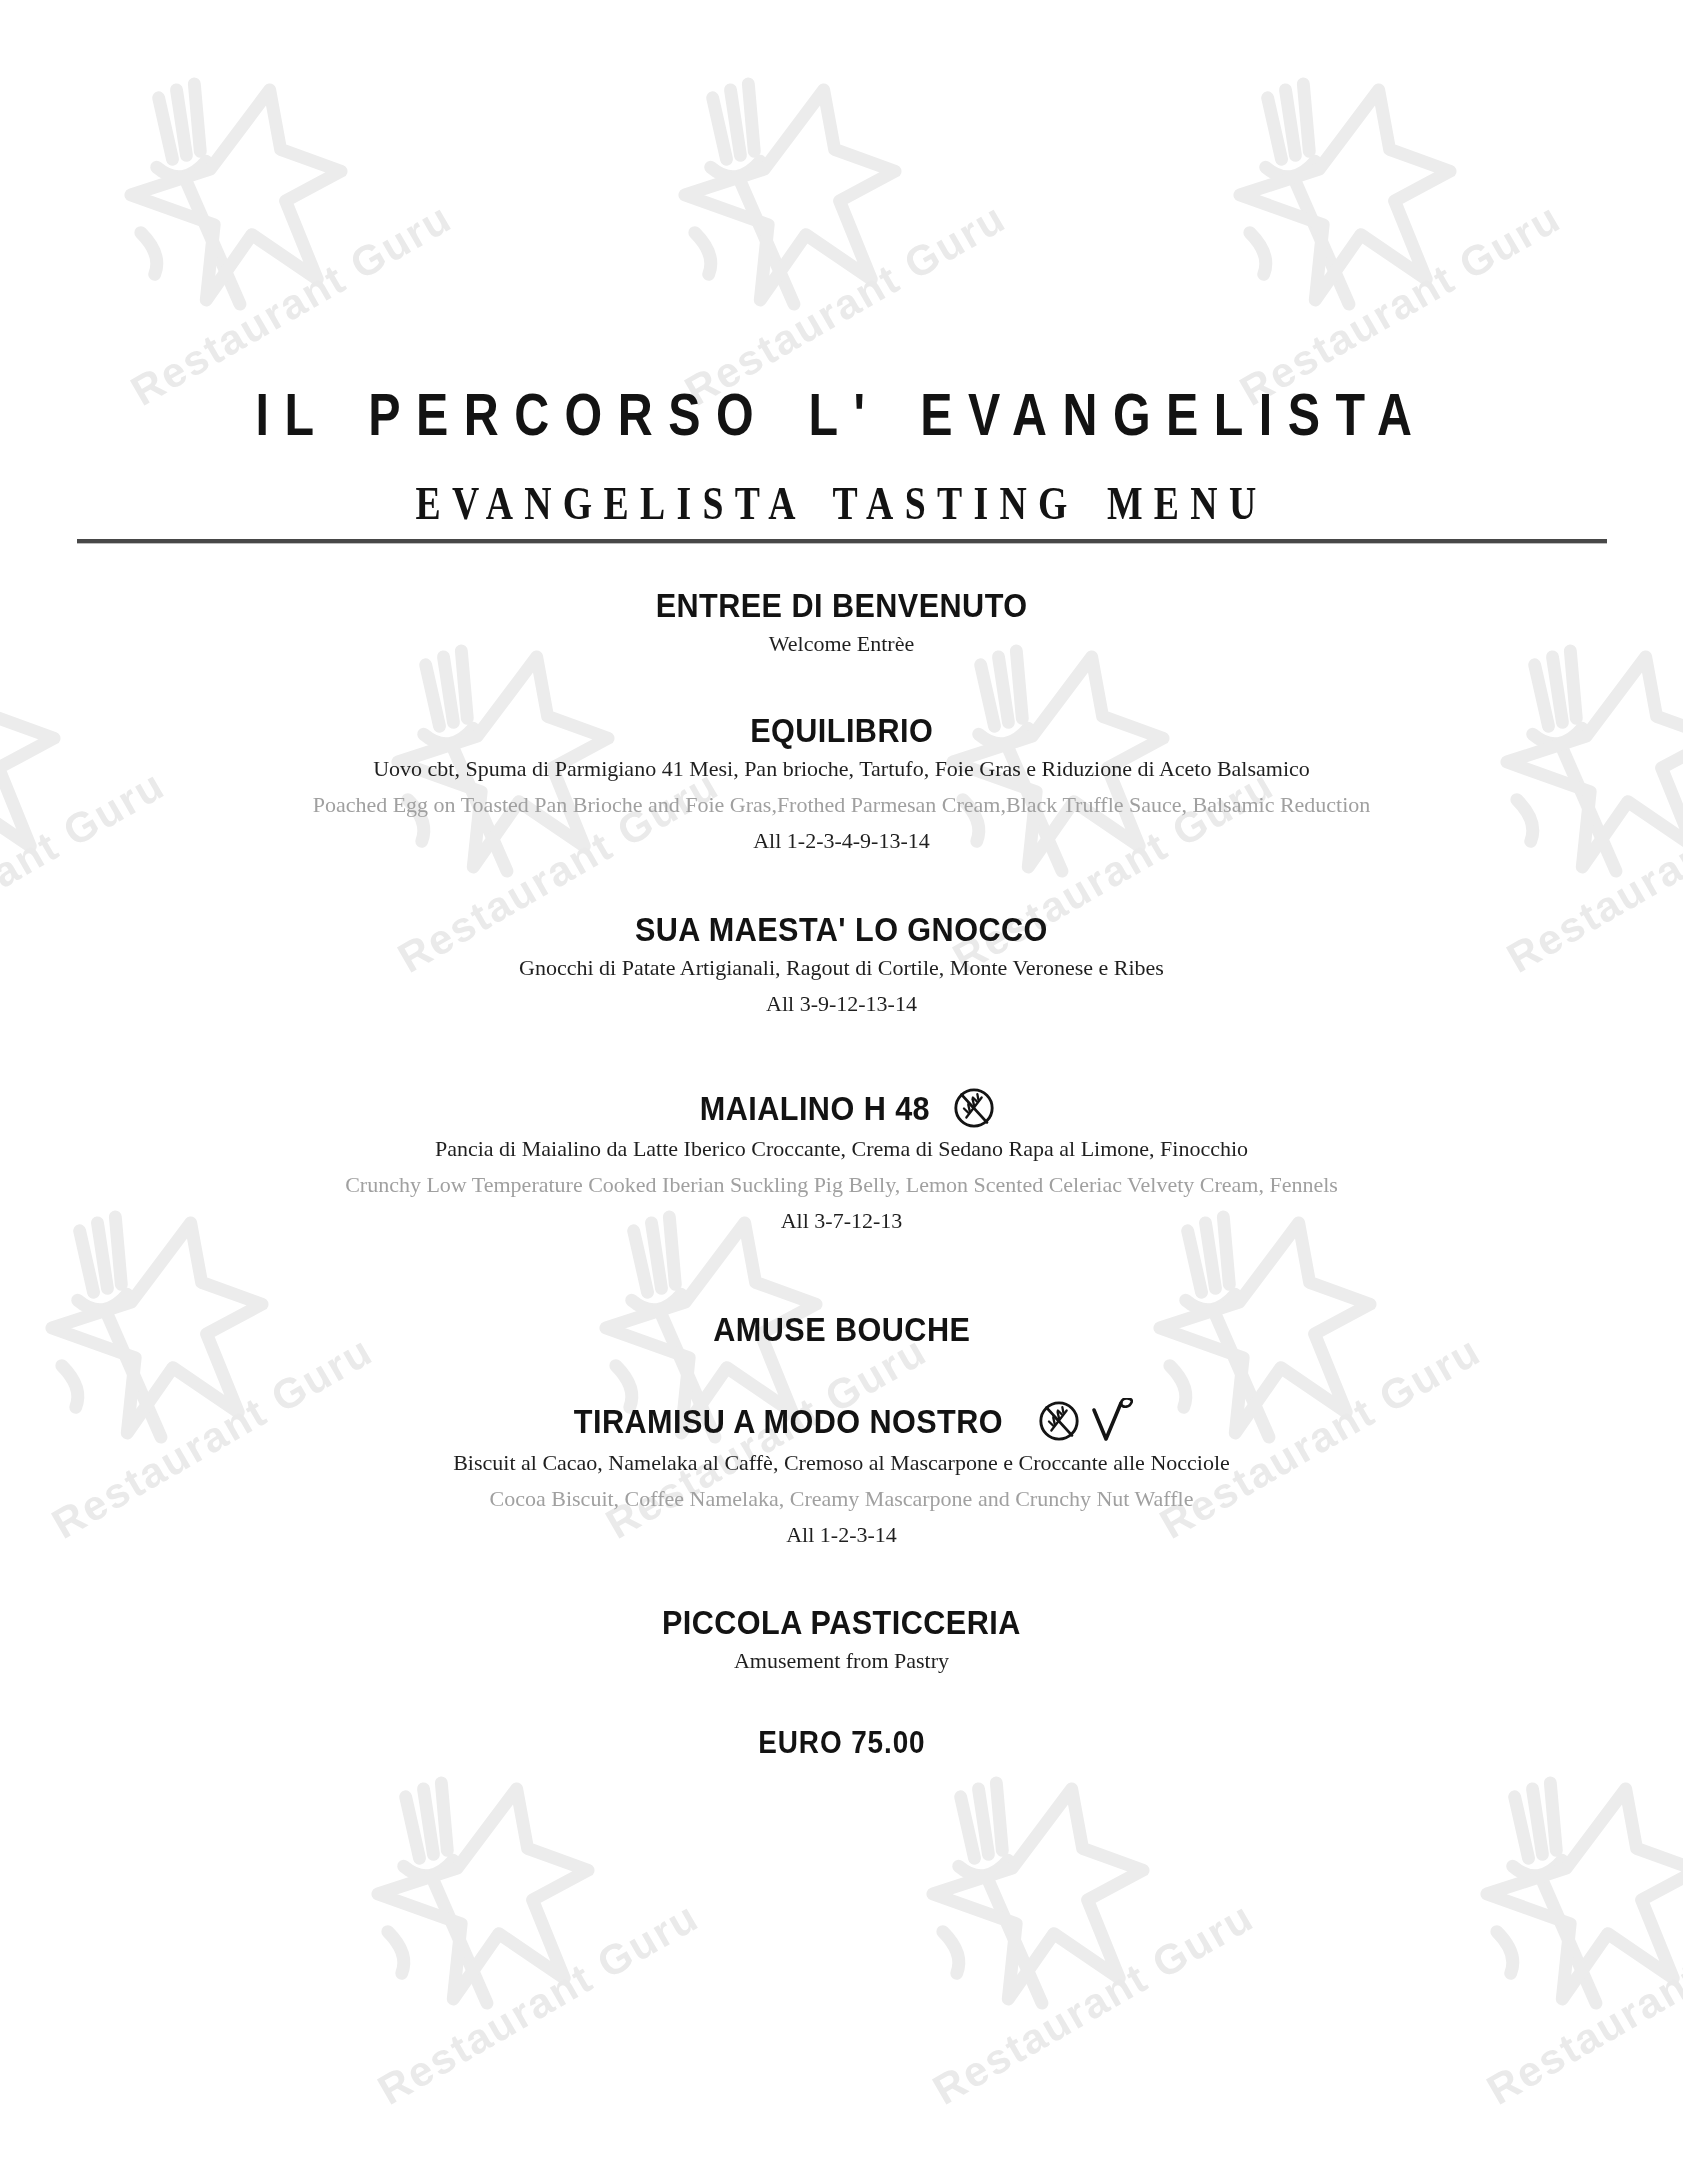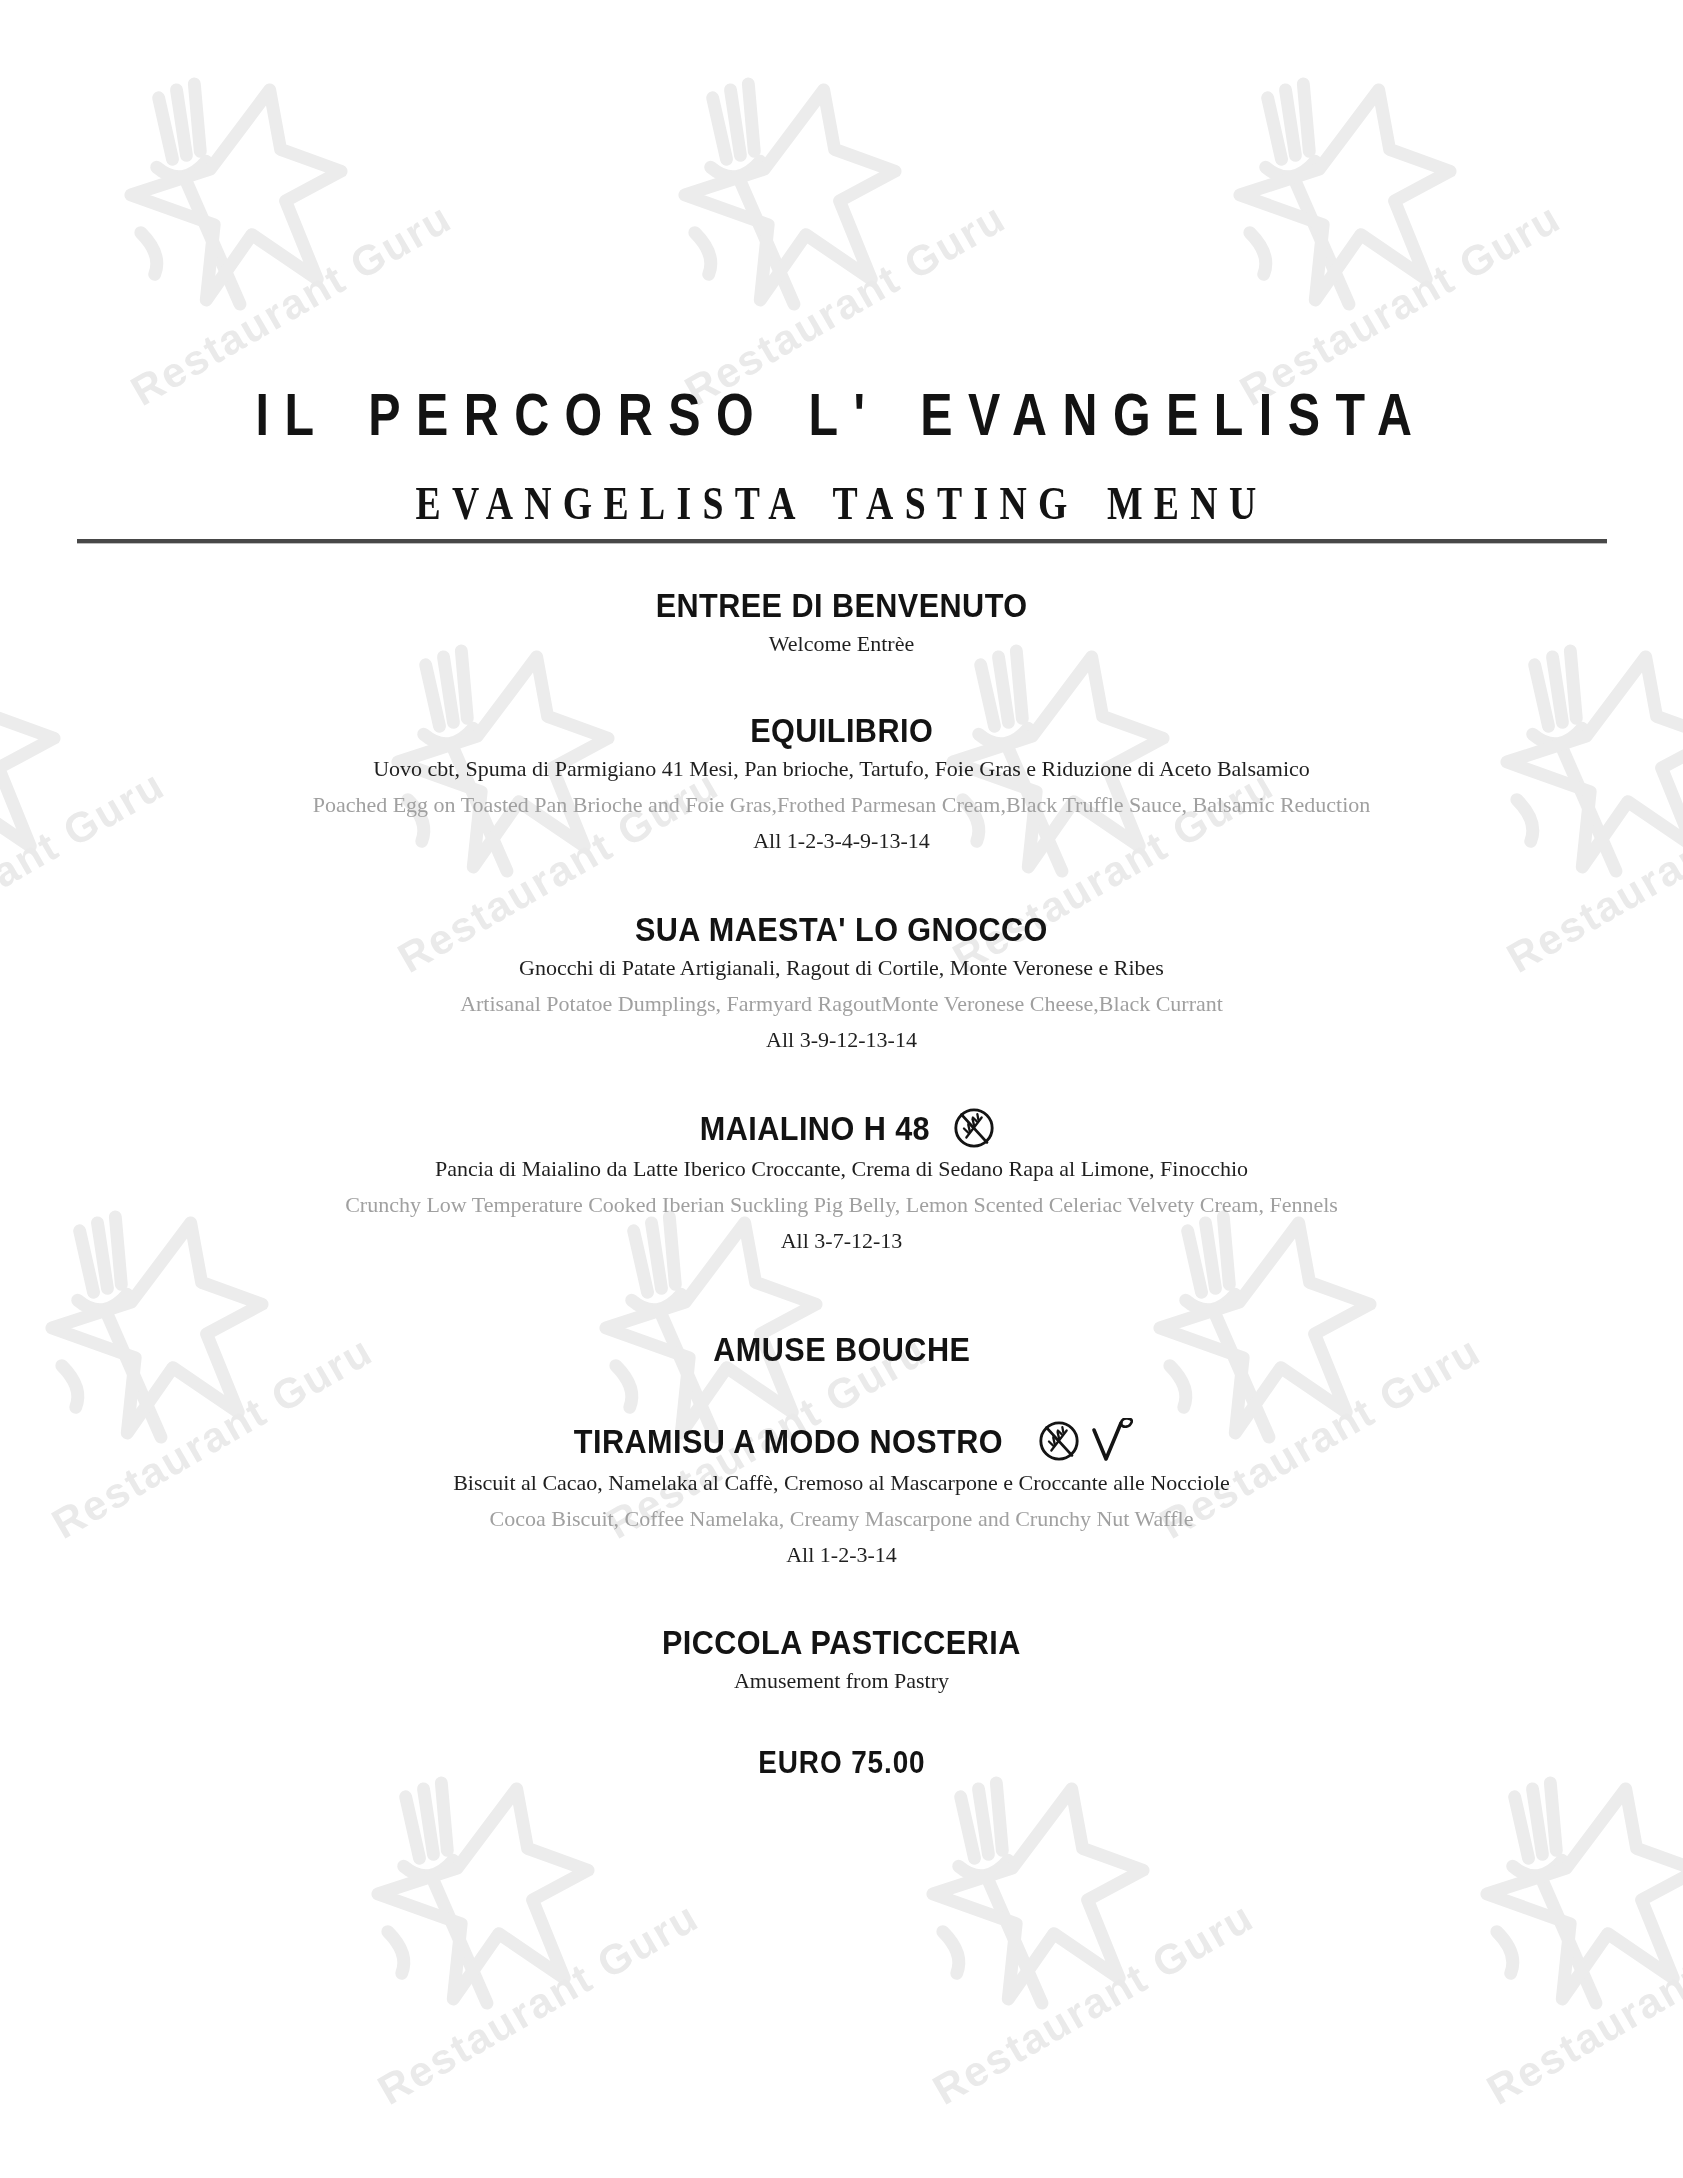--- a/index.html
+++ b/index.html
@@ -191,25 +191,24 @@
         </div>
         <div class="serif">Uovo cbt, Spuma di Parmigiano 41 Mesi, Pan brioche, Tartufo, Foie Gras e Riduzione di Aceto Balsamico</div>
         <div class="serif en">Poached Egg on Toasted Pan Brioche and Foie Gras,Frothed Parmesan Cream,Black Truffle Sauce, Balsamic Reduction</div>
         <div class="serif">All 1-2-3-4-9-13-14</div>
       </div>
       <div class="sec">
         <div class="dish-head" style="margin-top: 51px;">
           <span class="squeeze9">SUA MAESTA' LO GNOCCO</span>
         </div>
         <div class="serif">Gnocchi di Patate Artigianali, Ragout di Cortile, Monte Veronese e Ribes</div>
-        <div class="serif en">Artisanal Potatoe Dumplings, Farmyard RagoutMonte Veronese Cheese,Black Currant</div>
         <div class="serif">All 3-9-12-13-14</div>
       </div>
       <div class="sec">
-        <div class="dish-head" style="margin-top: 49px;">
+        <div class="dish-head" style="margin-top: 65px;">
           <span class="squeeze9">MAIALINO H 48</span>
           <span class="icon">
             <svg width="44" height="44" viewBox="0 0 46 46" fill="none">
               <circle cx="23" cy="23" r="19" stroke="#141414" stroke-width="3"></circle>
               <g stroke="#141414" stroke-width="2.4" stroke-linecap="round">
                 <line x1="15" y1="33" x2="31" y2="12"></line>
                 <line x1="17" y1="28" x2="12.5" y2="23.5"></line>
                 <line x1="18.5" y1="26" x2="17" y2="19.5"></line>
                 <line x1="21.5" y1="22" x2="17" y2="17.5"></line>
                 <line x1="23" y1="20" x2="21.5" y2="13.5"></line>

